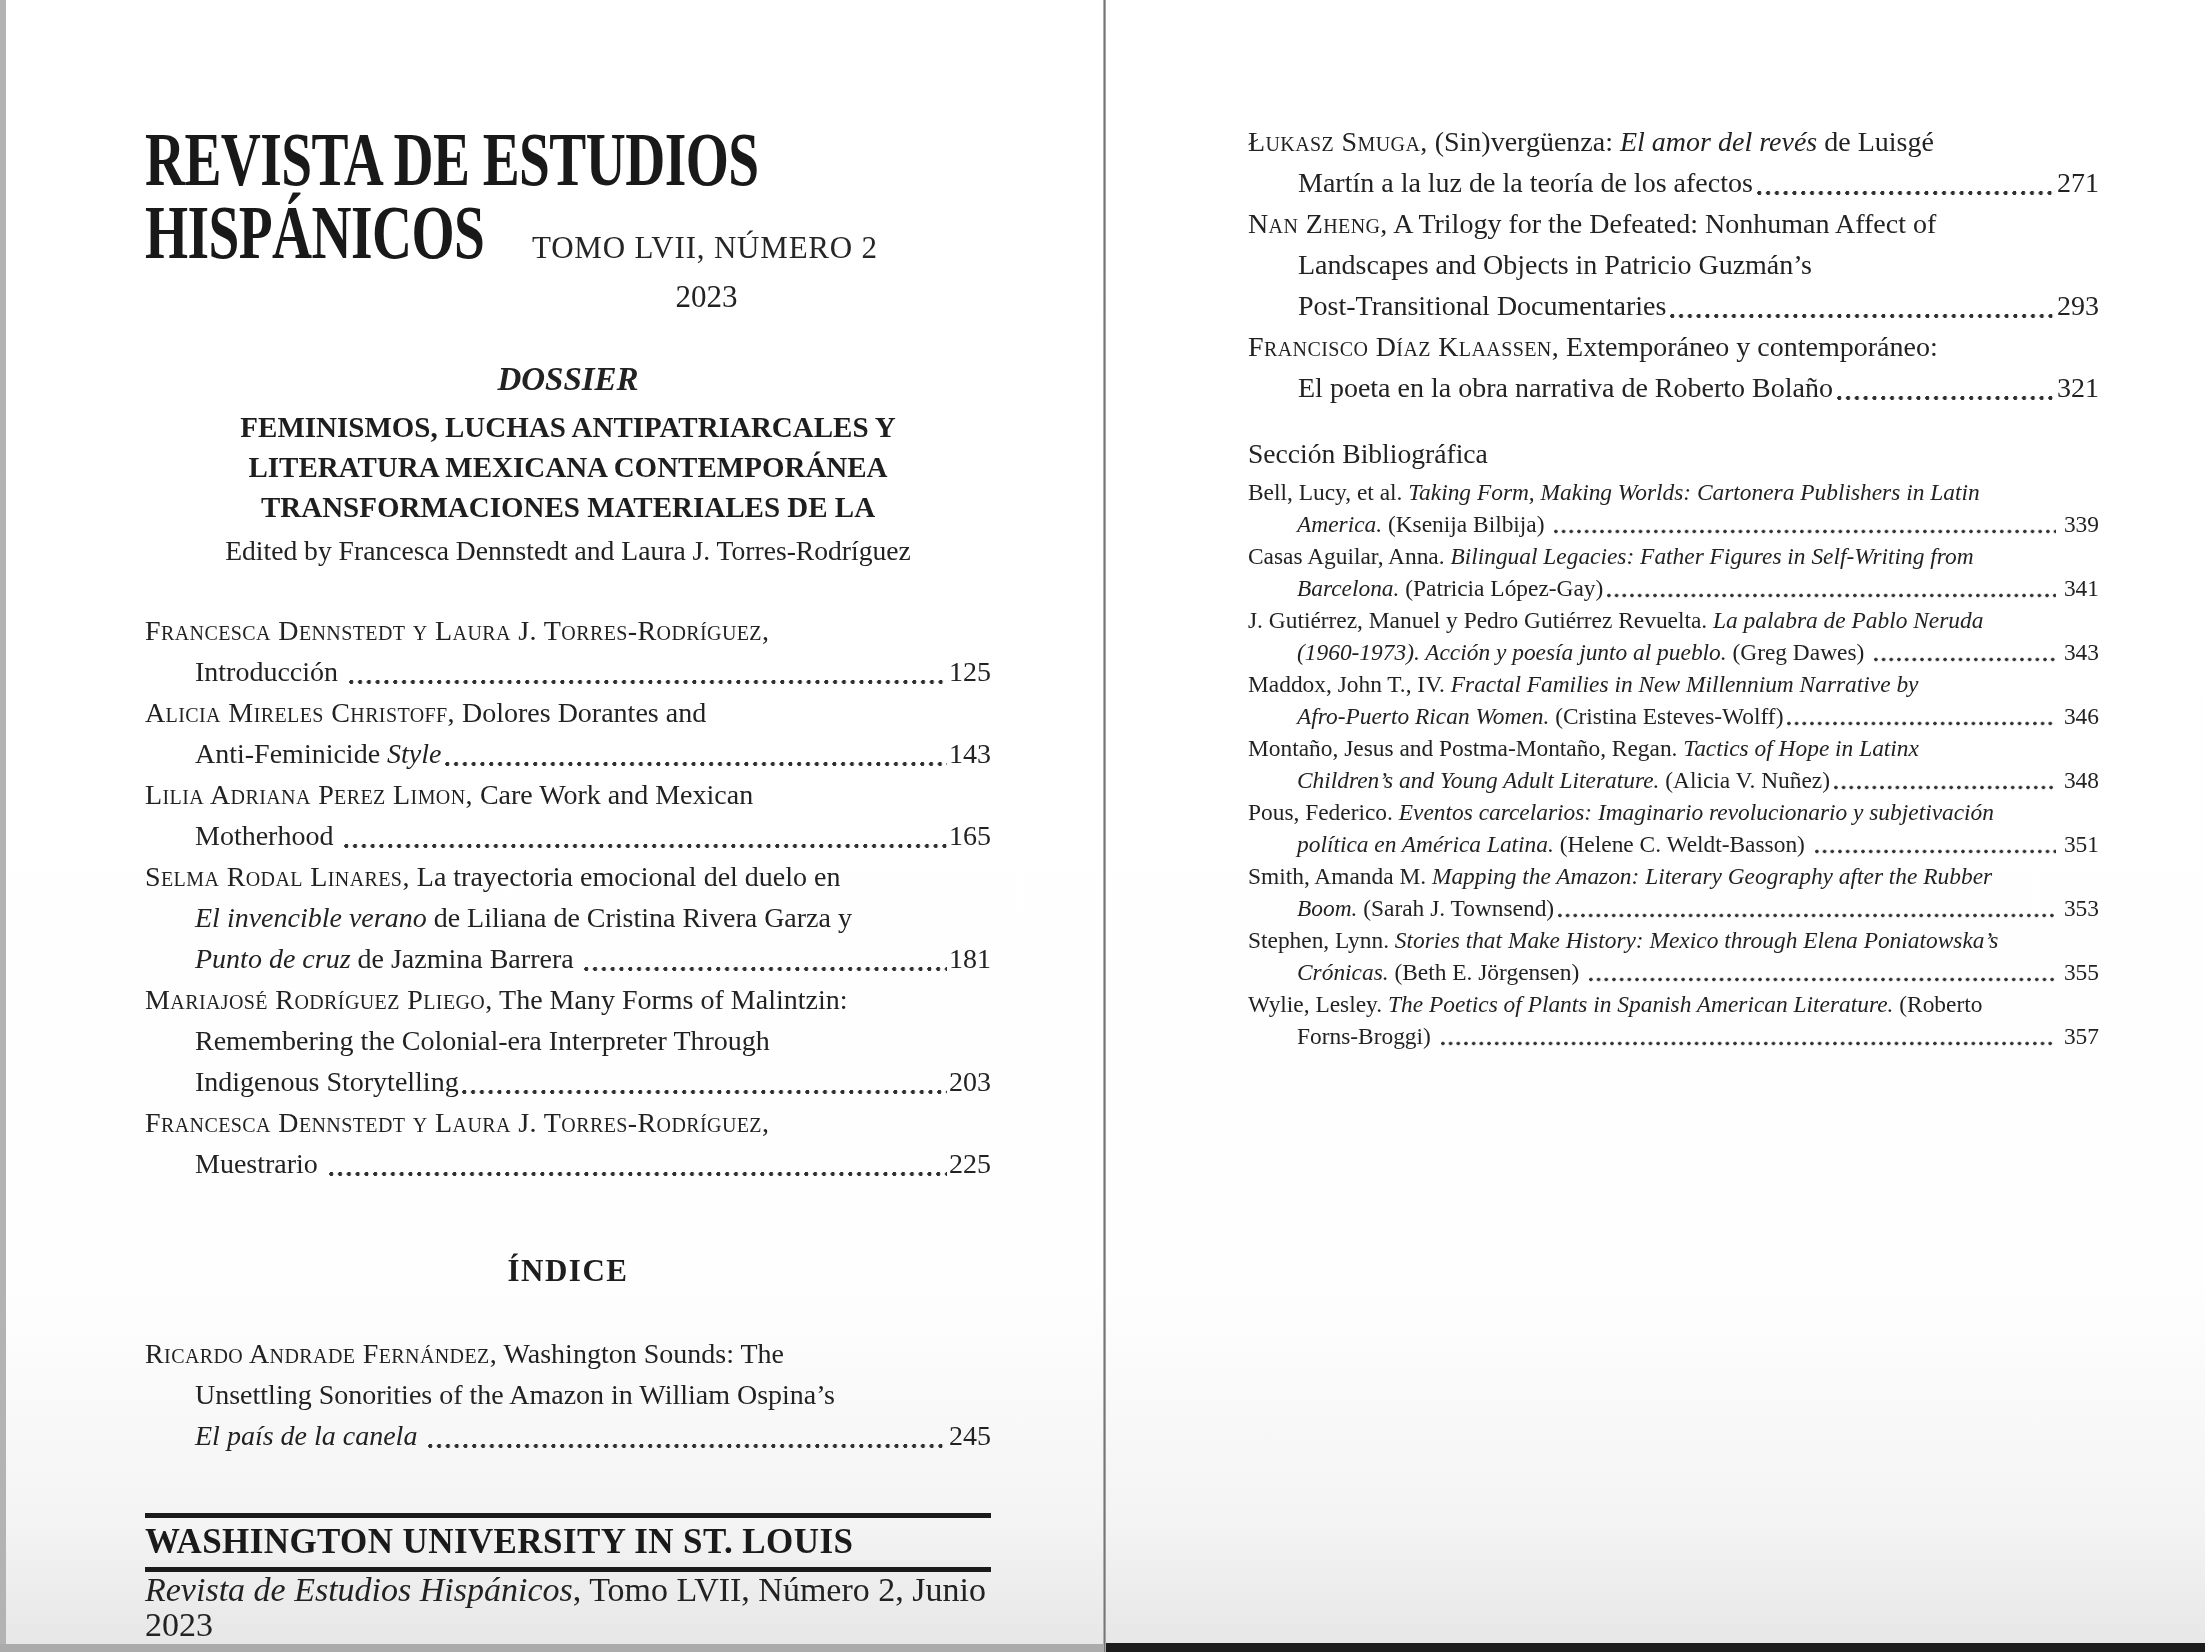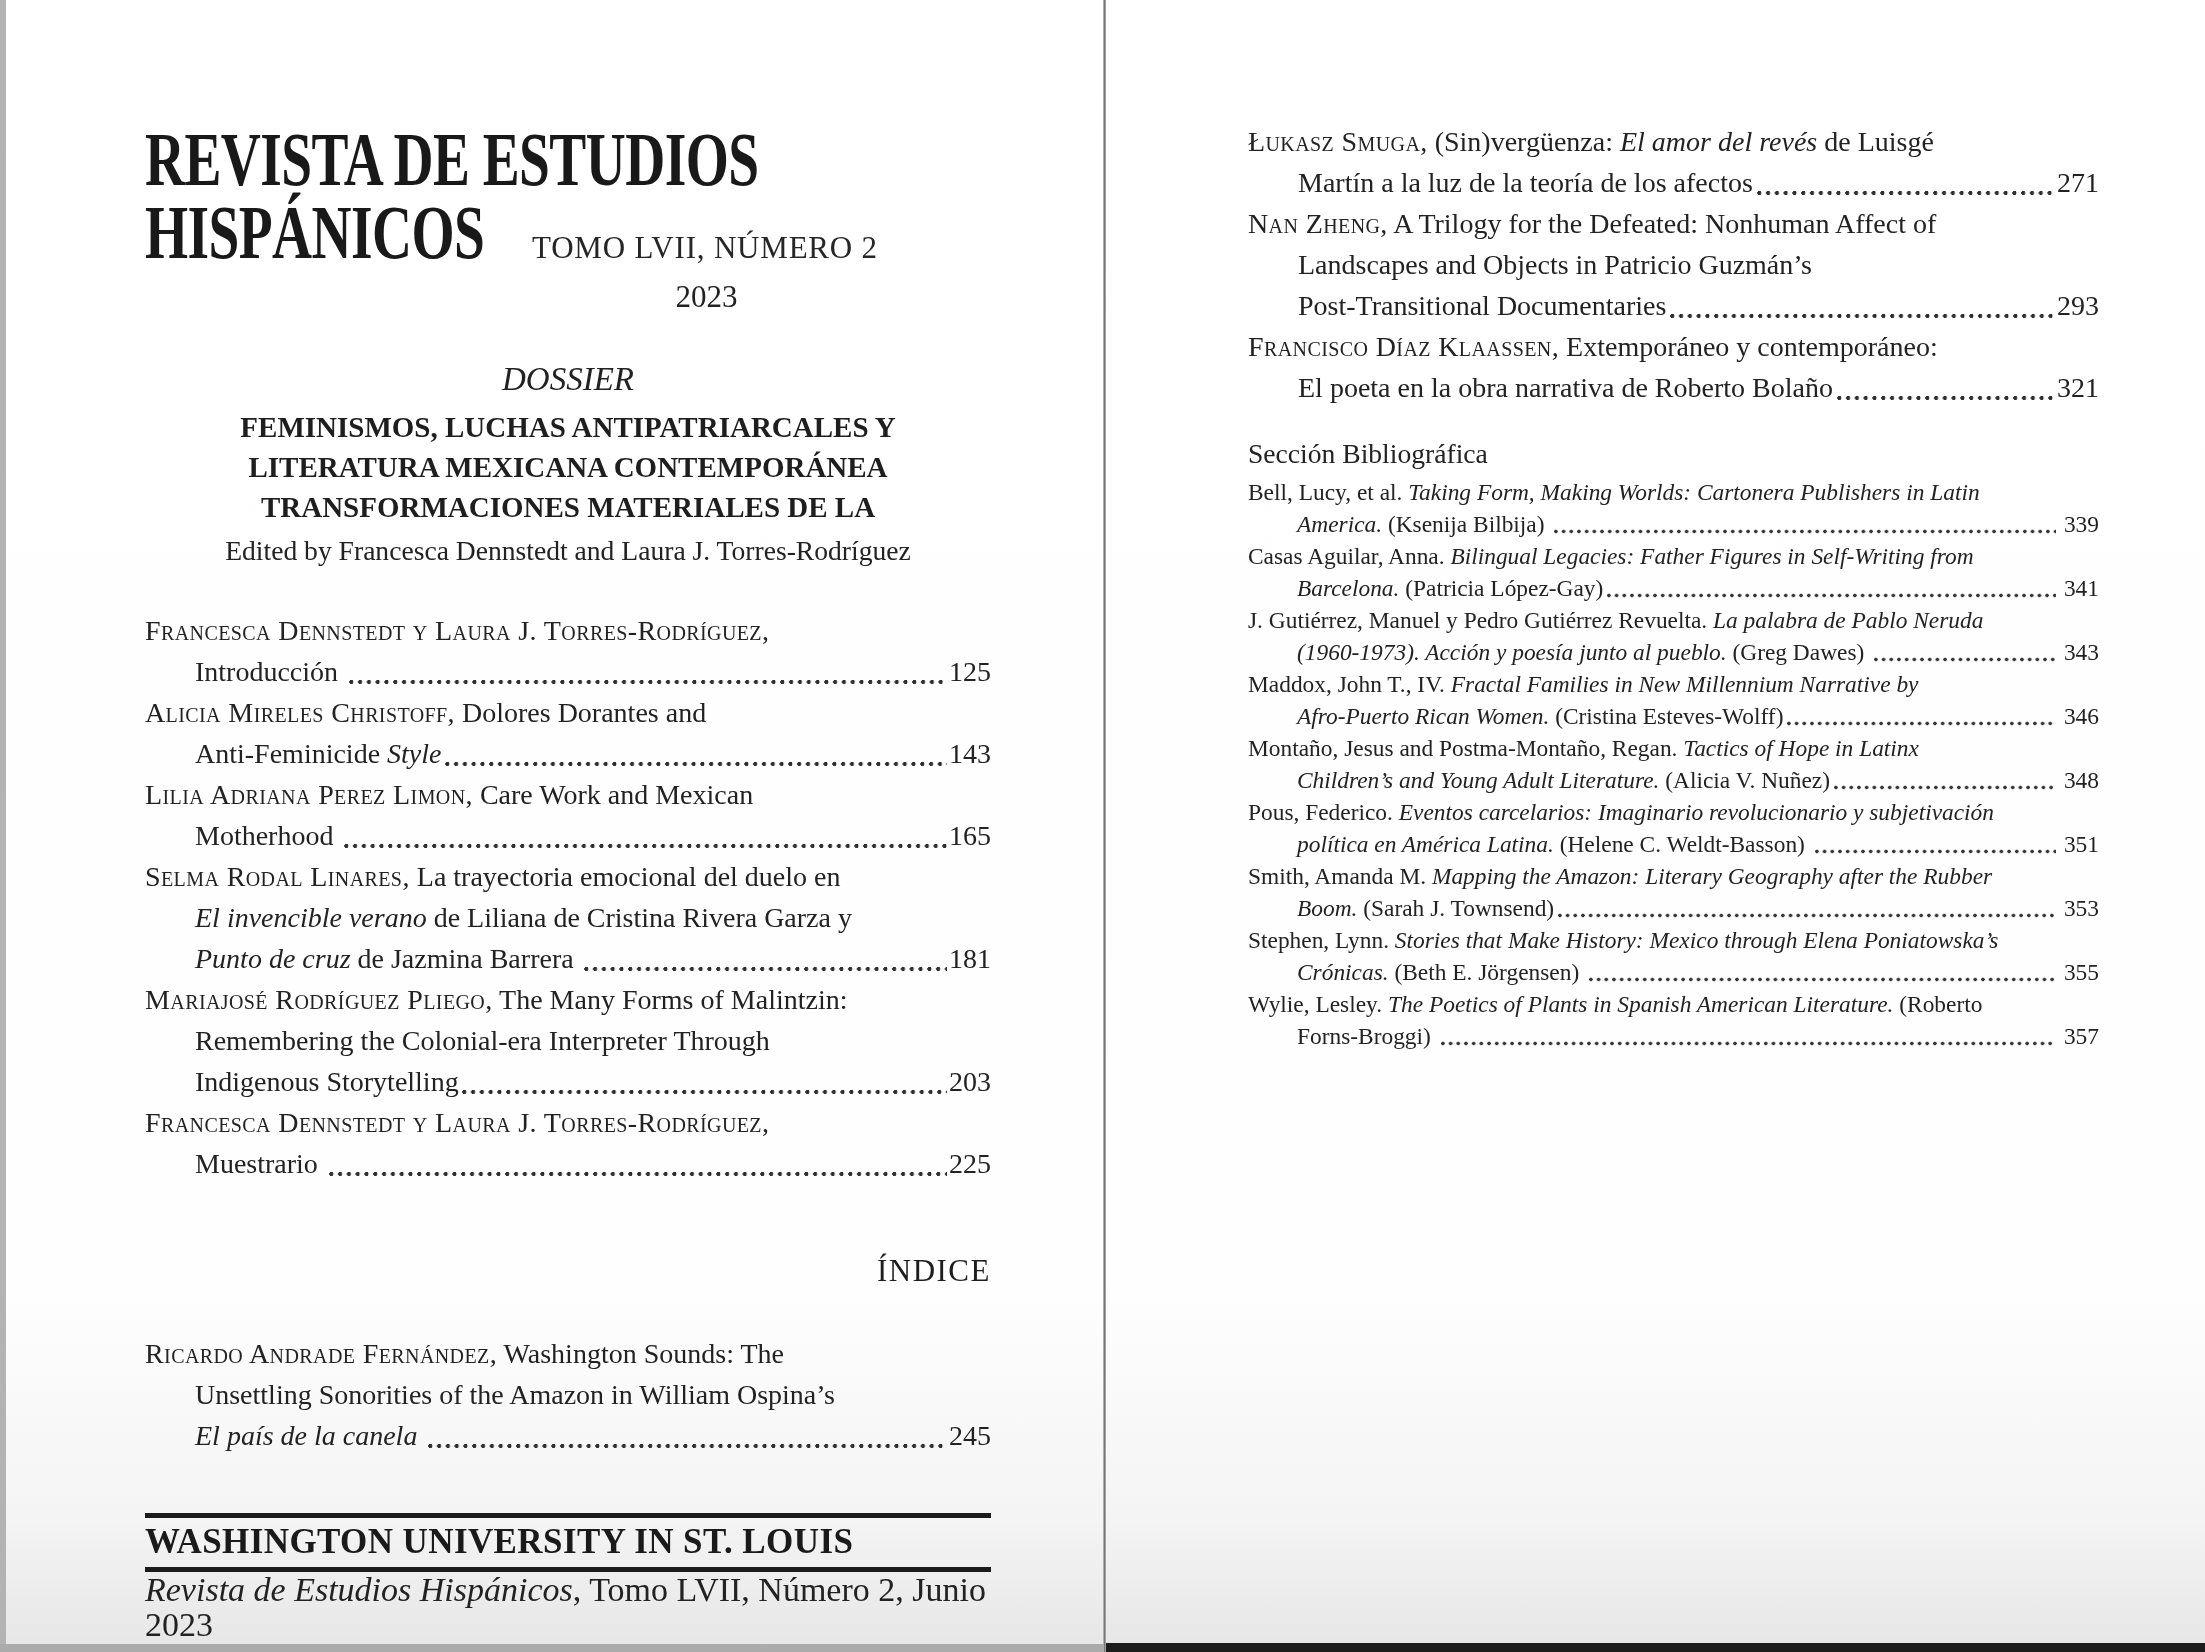--- a/index.html
+++ b/index.html
@@ -28,37 +28,37 @@
   .j-title { font-weight: bold; color: #191919; font-size: 77px; line-height: 70px; letter-spacing: -0.8px; }
   .scaled  { display: inline-block; transform: scaleX(0.72); transform-origin: 0 50%; white-space: pre; }
   .t1-wrap { margin-top: 124px; height: 73px; }
   .t2-row  { display: flex; align-items: baseline; height: 73px; }
   .t2-box  { width: 387px; }
   .issue   { font-size: 31px; letter-spacing: 0.8px; color: #262626; white-space: pre; }
   .year    { font-size: 31px; margin-left: 422px; width: 279px; text-align: center; margin-top: 9.2px; }
 
   
   .dossier-block { text-align: center; margin-top: 46px; }
-  .dossier-label { font-size: 33px; font-weight: normal; font-style: italic; margin-bottom: 9.2px; }
+  .dossier-label { font-size: 33px; font-weight: bold; font-style: italic; margin-bottom: 9.2px; }
   .dossier-line  { font-size: 29px; font-weight: bold; line-height: 40px; color: #1e1e1e; }
   .edited        { font-size: 27.6px; margin-top: 7.7px; }
 
   
   .toc       { margin-top: 43px; }
   .toc-line  { display: flex; font-size: 28px; line-height: 41px; }
   .toc-text  { white-space: pre; }
   .indent    { padding-left: 50px; }
   .seg-sc    { font-variant: small-caps; letter-spacing: 0.4px; }
   .seg-i     { font-style: italic; }
   .dots      { flex: 1 1 auto; align-self: flex-end; height: 7.7px; margin: 0 2.3px 6.1px 3.8px;
                background-image: radial-gradient(circle at 2.3px 3.8px, #2e2e2e 1.8px, rgba(0,0,0,0) 2.3px);
                background-size: 8.8px 7.7px; background-repeat: repeat-x; min-width: 23px; }
   .pg        { white-space: pre; }
 
-  .indice-head { margin-top: 69px; text-align: right; font-size: 31px; font-weight: normal; letter-spacing: 1.5px; color: #1e1e1e; }
+  .indice-head { margin-top: 69px; text-align: center; font-size: 31px; font-weight: bold; letter-spacing: 1.5px; color: #1e1e1e; }
   .toc2 { margin-top: 44px; }
 
   
   .footer     { margin-top: 57px; }
   .rule       { height: 5.4px; background: #1b1b1b; }
   .univ       { font-size: 35px; font-weight: bold; letter-spacing: 0.4px; color: #1a1a1a; padding: 3.8px 0 4.6px 0; }
   .foot-line  { font-size: 34px; line-height: 35px; }
   .foot-line:first-of-type { margin-top: 10.7px; }
 
   

